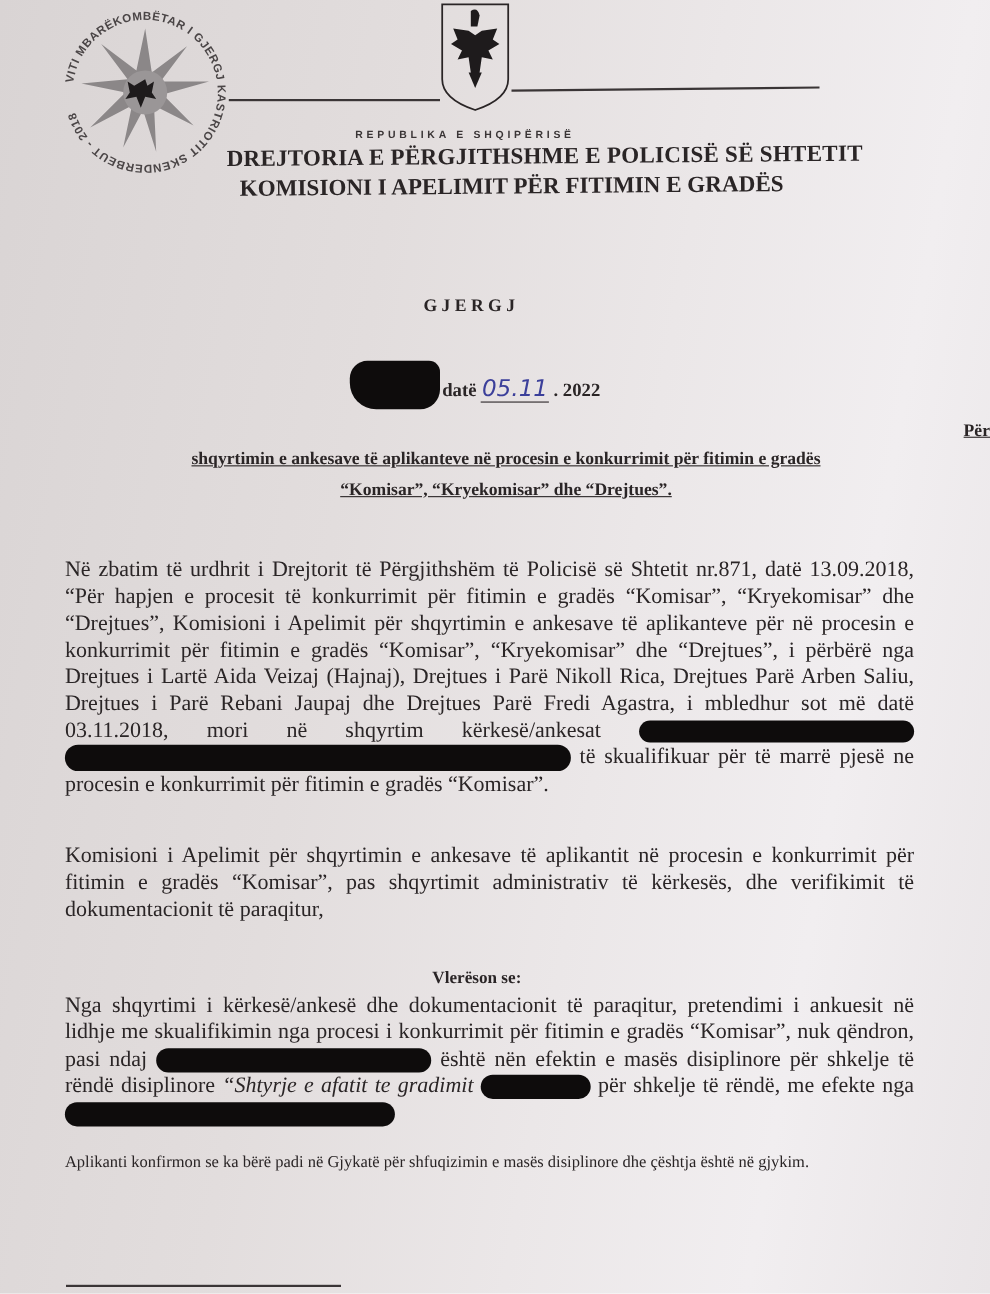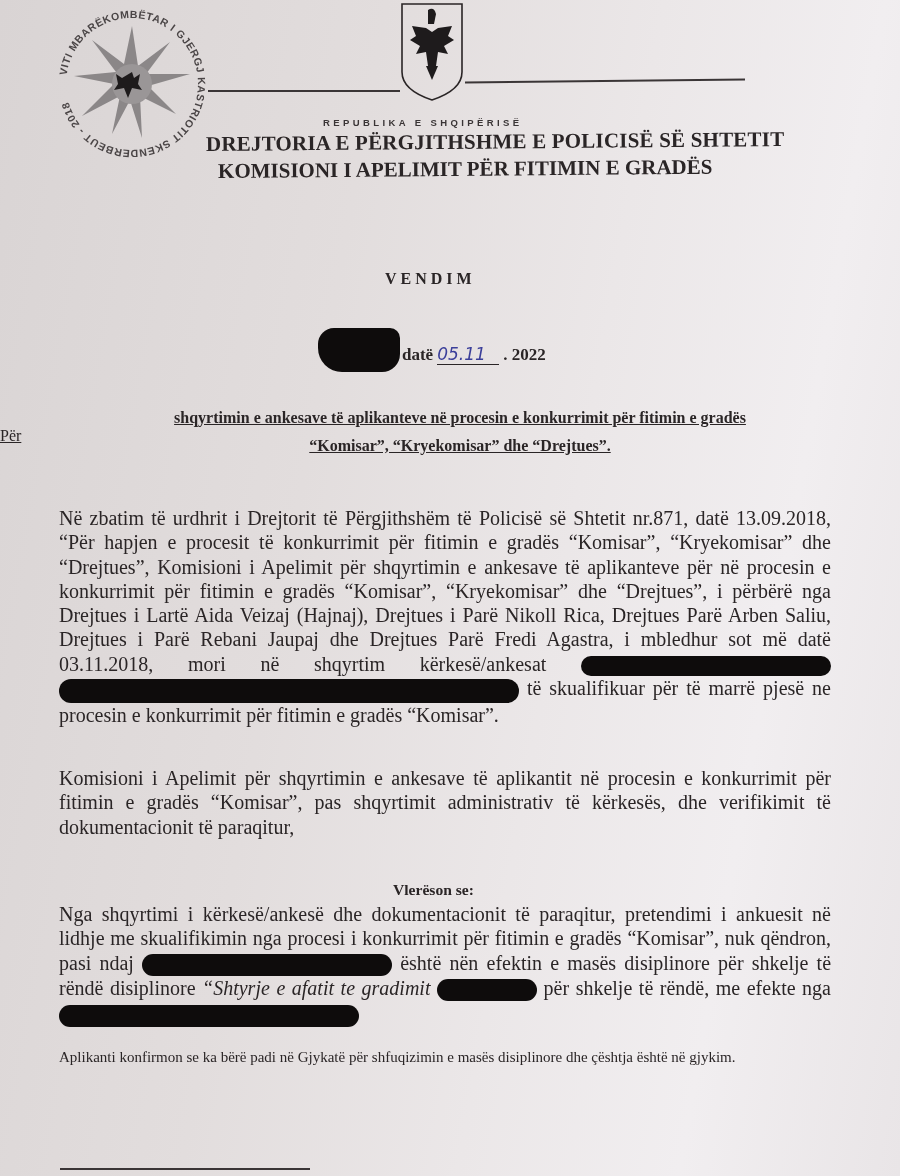--- a/index.html
+++ b/index.html
@@ -19,24 +19,24 @@
   .republic { position: absolute; left: 323px; top: 117px; font-family: "Liberation Sans", sans-serif;
     font-size: 9.5px; font-weight: bold; letter-spacing: 3.4px; color: #3a3536; }
   .dept-title { position: absolute; left: 206px; top: 132px; font-size: 21px; font-weight: bold;
     letter-spacing: 0.2px; transform: rotate(-0.5deg); transform-origin: left; }
   .comm-title { position: absolute; left: 218px; top: 159px; font-size: 21px; font-weight: bold;
     transform: rotate(-0.5deg); transform-origin: left; }
 
   .vendim { position: absolute; left: 385px; top: 270px; font-size: 16px; font-weight: bold; letter-spacing: 4px; }
   .date-line { position: absolute; left: 318px; top: 316px; font-size: 17px; font-weight: bold; display: flex; align-items: baseline; }
   .redact-num { width: 82px; height: 44px; background: #0e0c0c; border-radius: 16px 10px 18px 24px; margin-right: 2px; position: relative; top: 12px; }
-  .hand-date { display: inline-block; border-bottom: 1.5px solid #2a2526; min-width: 62px; 
-    font-family: "DejaVu Sans", sans-serif; font-style: italic; font-weight: normal; color: #3b3f9a; font-size: 17px; margin: 0 4px; }
+  .hand-date { display: inline-block; border-bottom: 1.5px solid #2a2526; min-width: 62px; text-align: center;
+    font-family: "DejaVu Sans", sans-serif; font-style: italic; font-weight: normal; color: #3b3f9a; font-size: 21px; margin: 0 4px; }
 
-  .per { position: absolute; left: 0; width: 900px; top: 383px; text-align: left; font-size: 16px; font-weight: normal; text-decoration: underline; margin-top: 44px; }
+  .per { position: absolute; left: 0; width: 900px; top: 383px; text-align: right; font-size: 16px; font-weight: bold; text-decoration: underline; }
   .subject { position: absolute; left: 60px; width: 800px; top: 404px; text-align: center; font-size: 16px; font-weight: bold; text-decoration: underline; line-height: 28px; }
 
   .para { position: absolute; left: 59px; width: 772px; font-size: 20px; line-height: 24.3px; text-align: justify; }
   .p1 { top: 506px; }
   .p2 { top: 766px; }
   .p3 { top: 902px; }
   .p4 { top: 1045px; font-size: 15px; width: 800px; }
   .vleron { position: absolute; left: 393px; top: 842px; font-size: 15.6px; font-weight: bold; margin-top: 39px; }
 
   .redact { display: inline-block; background: #0e0c0c; border-radius: 14px; vertical-align: middle; }
@@ -68,21 +68,21 @@
     <path d="M32,30 l-6,-4 -14,-2 4,10 -6,4 10,6 -4,8 10,-2 2,14 4,8 4,-8 2,-14 10,2 -4,-8 10,-6 -6,-4 4,-10 -14,2 z" fill="#1e1b1c"></path>
     <path d="M26,64 l6,14 6,-14" fill="#1e1b1c"></path>
   </svg>
   <div class="rule-left"></div>
   <div class="rule-right"></div>
 
   <div class="republic">REPUBLIKA E SHQIPËRISË</div>
   <div class="dept-title">DREJTORIA E PËRGJITHSHME E POLICISË SË SHTETIT</div>
   <div class="comm-title">KOMISIONI I APELIMIT PËR FITIMIN E GRADËS</div>
 
-  <div class="vendim">VENDIM</div>
+  <div class="vendim">GJERGJ</div>
   <div class="date-line">
     <span class="redact-num"></span>
     <span>datë</span>
     <span class="hand-date">05.11</span>
     <span>. 2022</span>
   </div>
 
   <div class="per">Për</div>
   <div class="subject">
     <div>shqyrtimin e ankesave  të aplikanteve  në procesin e konkurrimit për fitimin e gradës</div>

